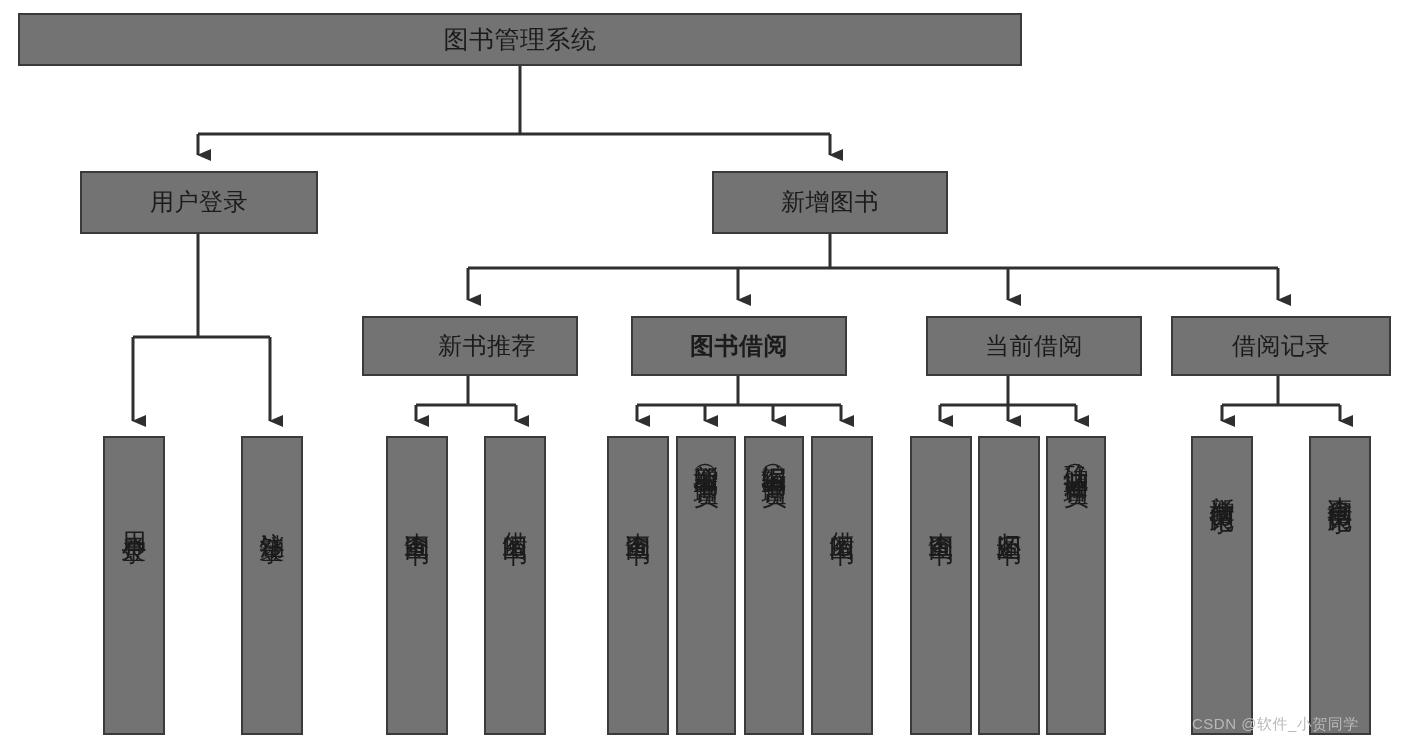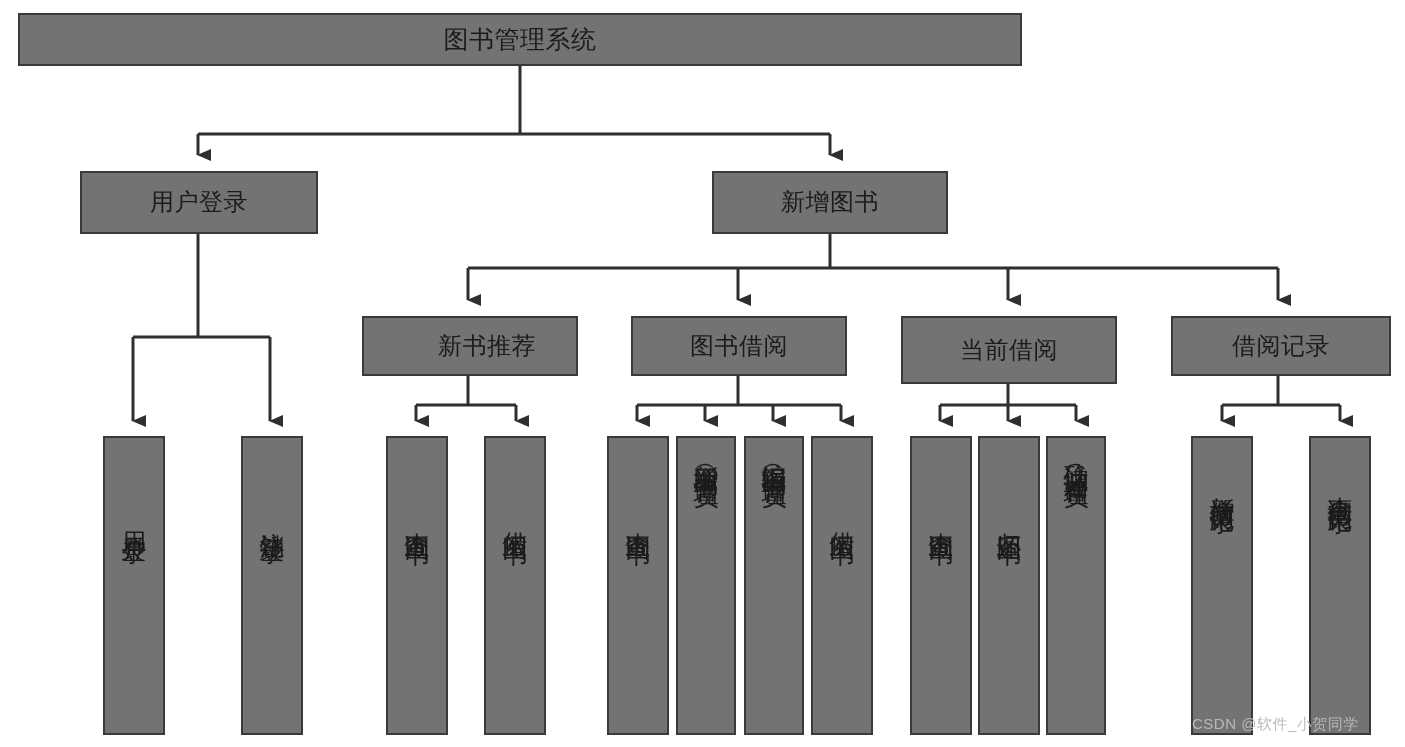--- a/index.html
+++ b/index.html
@@ -134,25 +134,25 @@
   </div>
 
   <div class="node h" style="left:712px; top:171px; width:236px; height:63px;">
     <span class="label">新增图书</span>
   </div>
 
   <div class="node h" style="left:362px; top:316px; width:216px; height:60px;padding-left:34px;">
     <span class="label">新书推荐</span>
   </div>
 
-  <div class="node h" style="left:631px; top:316px; width:216px; height:60px;">
+  <div class="node h" style="left:631px; top:316px; width:216px; height:60px;font-weight:bold;">
     <span class="label">图书借阅</span>
   </div>
 
-  <div class="node h" style="left:901px; top:316px; width:216px; height:68px;">
+  <div class="node h" style="left:926px; top:316px; width:216px; height:60px;">
     <span class="label">当前借阅</span>
   </div>
 
   <div class="node h" style="left:1171px; top:316px; width:220px; height:60px;">
     <span class="label">借阅记录</span>
   </div>
 
   <div class="node v" style="left:103px; top:436px; width:62px; height:299px; padding-top:74px;">
     <span class="label">用户登录</span>
   </div>

